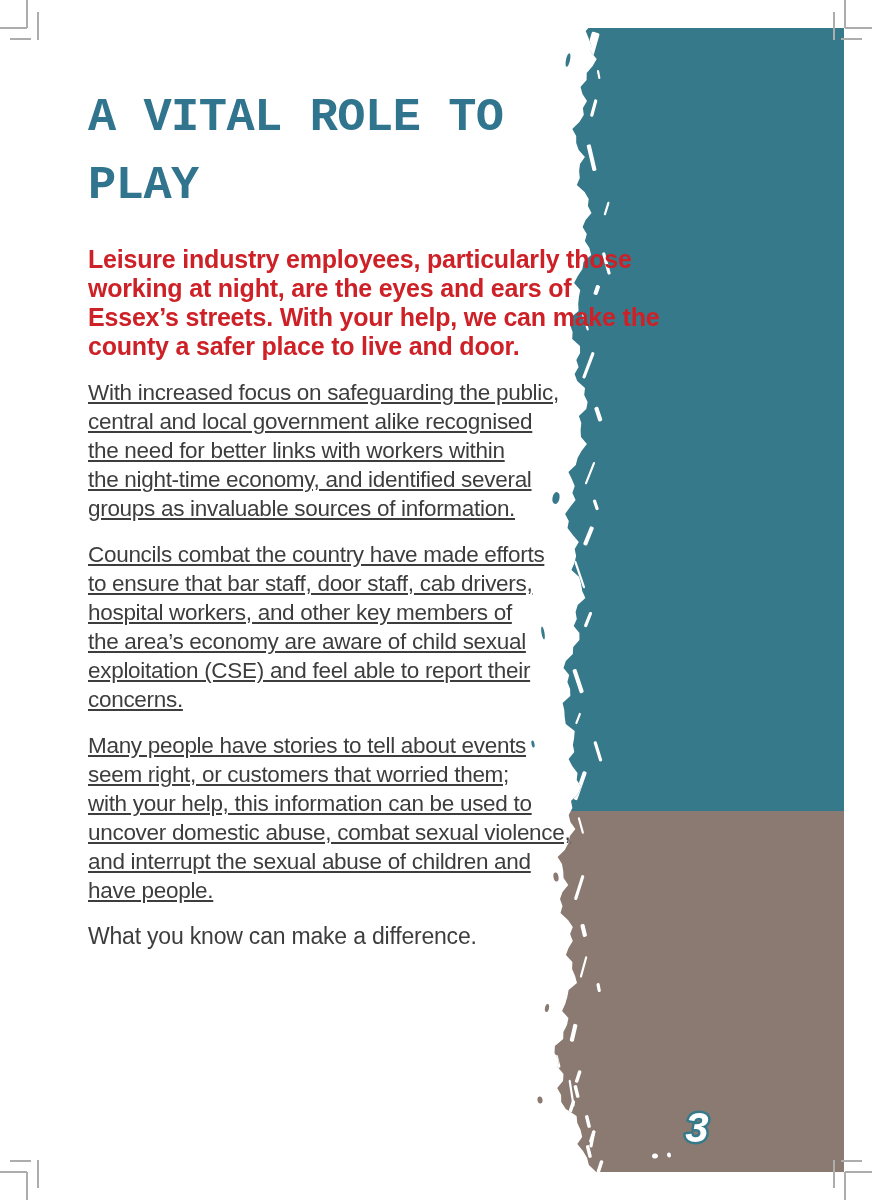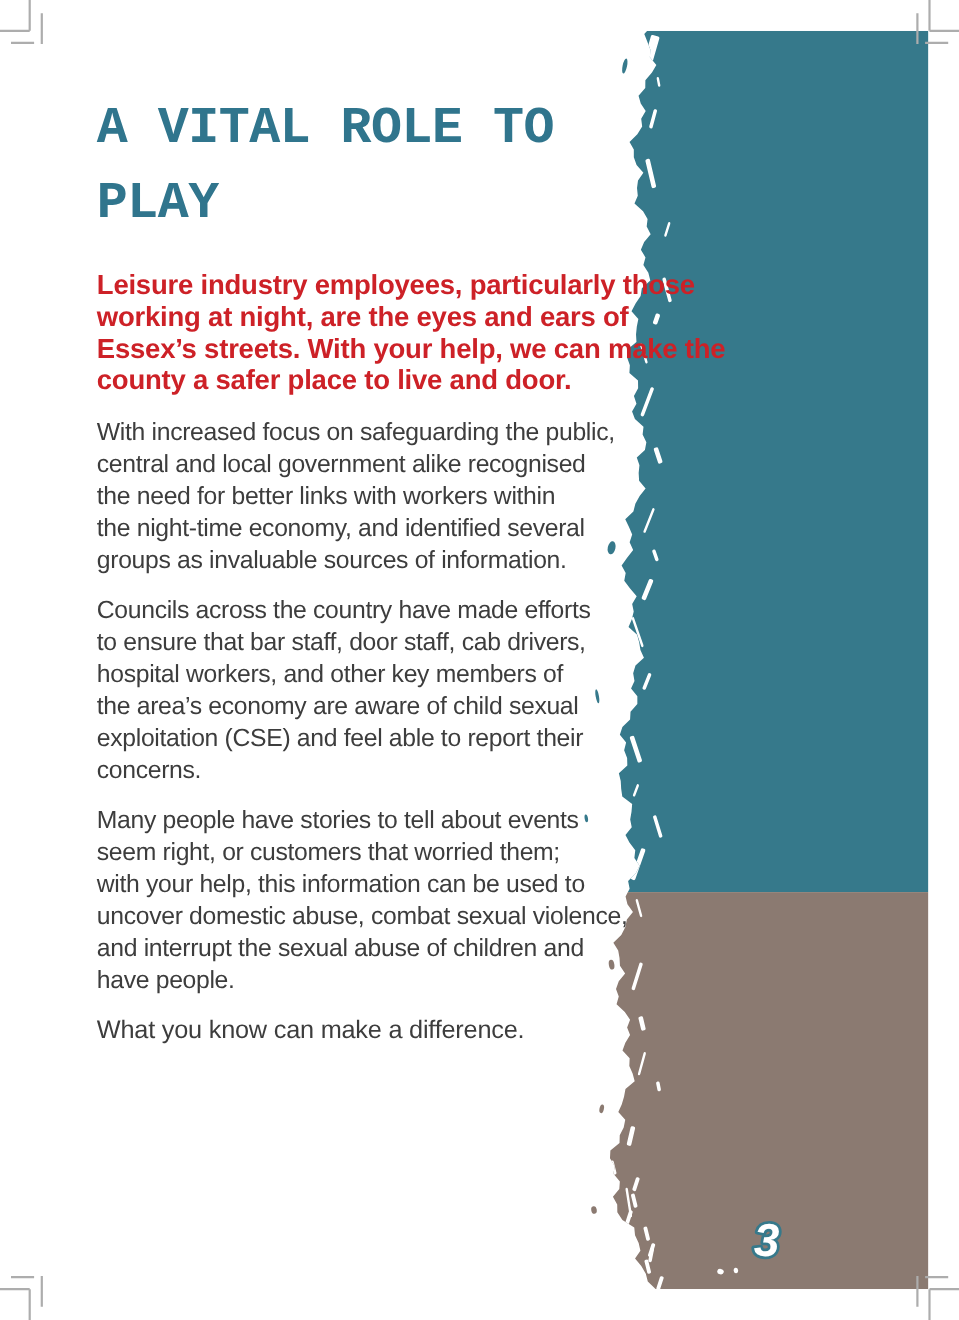--- a/index.html
+++ b/index.html
@@ -19,21 +19,21 @@
   }
   .intro{
     margin-top:25px;
     color:var(--intro);
     font-weight:bold;
     font-size:25px;line-height:29px;letter-spacing:-0.2px;
   }
   .para{
     margin-top:17px;
     color:var(--body);
-    font-size:22.5px;line-height:29px;letter-spacing:-0.3px;
+    font-size:22.5px;line-height:29px;letter-spacing:-0.3px;text-decoration:underline;
   }
   .closing{
     margin-top:17px;
     color:var(--body);
     font-weight:normal;
     font-size:23px;line-height:29px;letter-spacing:-0.2px;
   }
   .line{white-space:nowrap;}
 </style>
 </head>
@@ -121,21 +121,21 @@
         <div class="line">county a safer place to live and door.</div>
       </div>
     <div class="para">
         <div class="line">With increased focus on safeguarding the public,</div>
         <div class="line">central and local government alike recognised</div>
         <div class="line">the need for better links with workers within</div>
         <div class="line">the night-time economy, and identified several</div>
         <div class="line">groups as invaluable sources of information.</div>
       </div>
     <div class="para">
-        <div class="line">Councils across the country have made efforts</div>
+        <div class="line">Councils combat the country have made efforts</div>
         <div class="line">to ensure that bar staff, door staff, cab drivers,</div>
         <div class="line">hospital workers, and other key members of</div>
         <div class="line">the area’s economy are aware of child sexual</div>
         <div class="line">exploitation (CSE) and feel able to report their</div>
         <div class="line">concerns.</div>
       </div>
     <div class="para">
         <div class="line">Many people have stories to tell about events</div>
         <div class="line">seem right, or customers that worried them;</div>
         <div class="line">with your help, this information can be used to</div>

